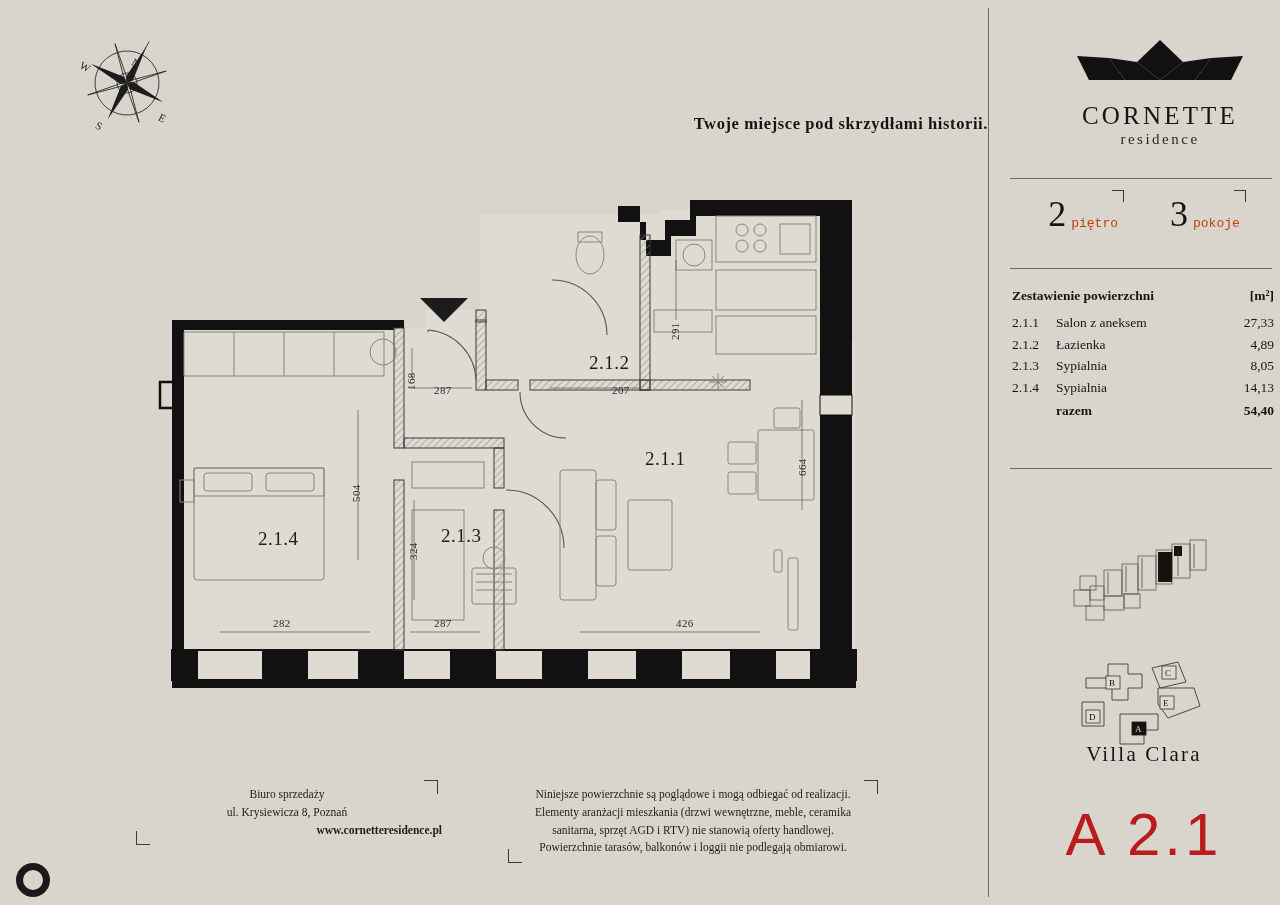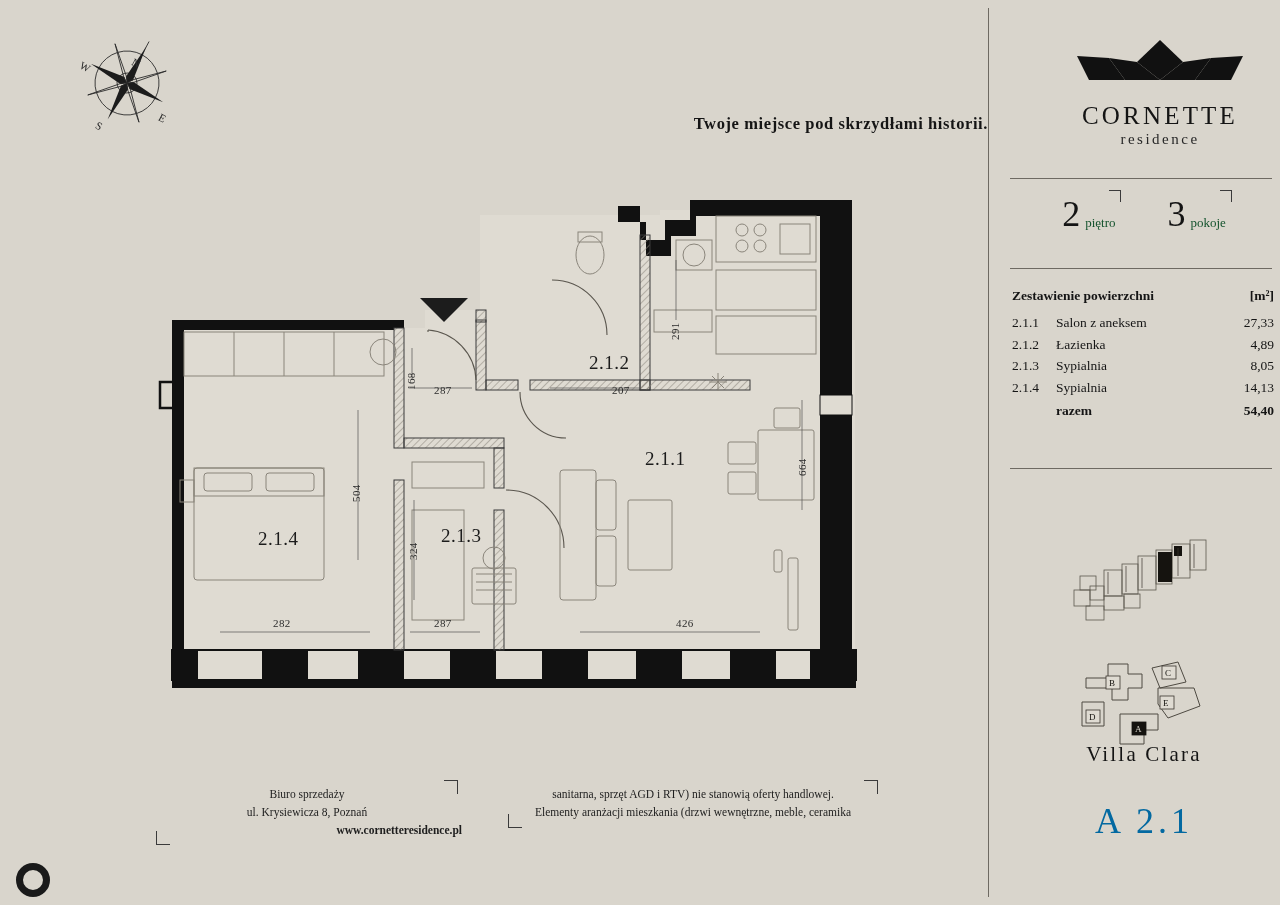--- a/index.html
+++ b/index.html
@@ -85,21 +85,21 @@
     font-family: "Liberation Serif", serif;
     font-size: 11px;
     color: #2b2b2b;
     letter-spacing: 0.4px;
   }
   .dim.vert { transform: rotate(-90deg); transform-origin: left top; }
 
   
   .footer-left {
     position: absolute;
-    left: 152px;
+    left: 132px;
     top: 786px;
     width: 310px;
     text-align: center;
     font-family: "Liberation Serif", serif;
     font-size: 11.5px;
     line-height: 1.55;
     color: #1d1d1d;
   }
   .footer-left .bold { font-weight: bold; text-align: right; }
   .footer-left .bracket-tr {
@@ -202,23 +202,23 @@
     gap: 52px;
   }
   .count-item { position: relative; display: flex; align-items: flex-end; }
   .count-num {
     font-family: "Liberation Serif", serif;
     font-size: 36px;
     line-height: 1;
     color: #141414;
   }
   .count-word {
-    font-family: Liberation Serif, serif;
+    font-family: Liberation Mono, monospace;
     font-size: 13px;
-    color: #14532d;
+    color: #c2410c;
     margin-left: 5px;
     margin-bottom: 1px;
   }
   .count-item .corner {
     position: absolute;
     right: -6px; top: -6px;
     width: 12px; height: 12px;
     border-top: 1px solid #3a3a3a;
     border-right: 1px solid #3a3a3a;
   }
@@ -277,24 +277,24 @@
     font-family: "Liberation Serif", serif;
     font-size: 21px;
     letter-spacing: 2.2px;
     color: #141414;
   }
   .unitcode {
     position: absolute;
     left: 0; top: 800px;
     width: 272px;
     text-align: center;
-    font-family: Liberation Serif, serif;
-    font-size: 36px;
+    font-family: Liberation Sans, sans-serif;
+    font-size: 60px;
     letter-spacing: 4px;
-    color: #0369a1;
+    color: #b91c1c;
   }
 </style>
 </head>
 <body>
 
 <div class="page">
 
   <div class="v-divider"></div>
 
   <div class="compass">
@@ -484,22 +484,24 @@
     <div class="bracket-tr"></div>
     <div class="bracket-bl"></div>
     <div>Biuro sprzedaży</div>
     <div>ul. Krysiewicza 8, Poznań</div>
     <div class="bold">www.cornetteresidence.pl</div>
   </div>
 
   <div class="footer-mid">
     <div class="bracket-tr"></div>
     <div class="bracket-bl"></div>
+    <div>Niniejsze powierzchnie są poglądowe i mogą odbiegać od realizacji.</div>
+    <div>Elementy aranżacji mieszkania (drzwi wewnętrzne, meble, ceramika</div>
     <div>sanitarna, sprzęt AGD i RTV) nie stanowią oferty handlowej.</div>
-    <div>Elementy aranżacji mieszkania (drzwi wewnętrzne, meble, ceramika</div>
+    <div>Powierzchnie tarasów, balkonów i loggii nie podlegają obmiarowi.</div>
   </div>
 
   <div class="watermark">
     <span class="ring"></span>
   </div>
 
   <div class="panel">
 
     <div class="brand">
       <svg width="170" height="52" viewBox="0 0 170 52">

